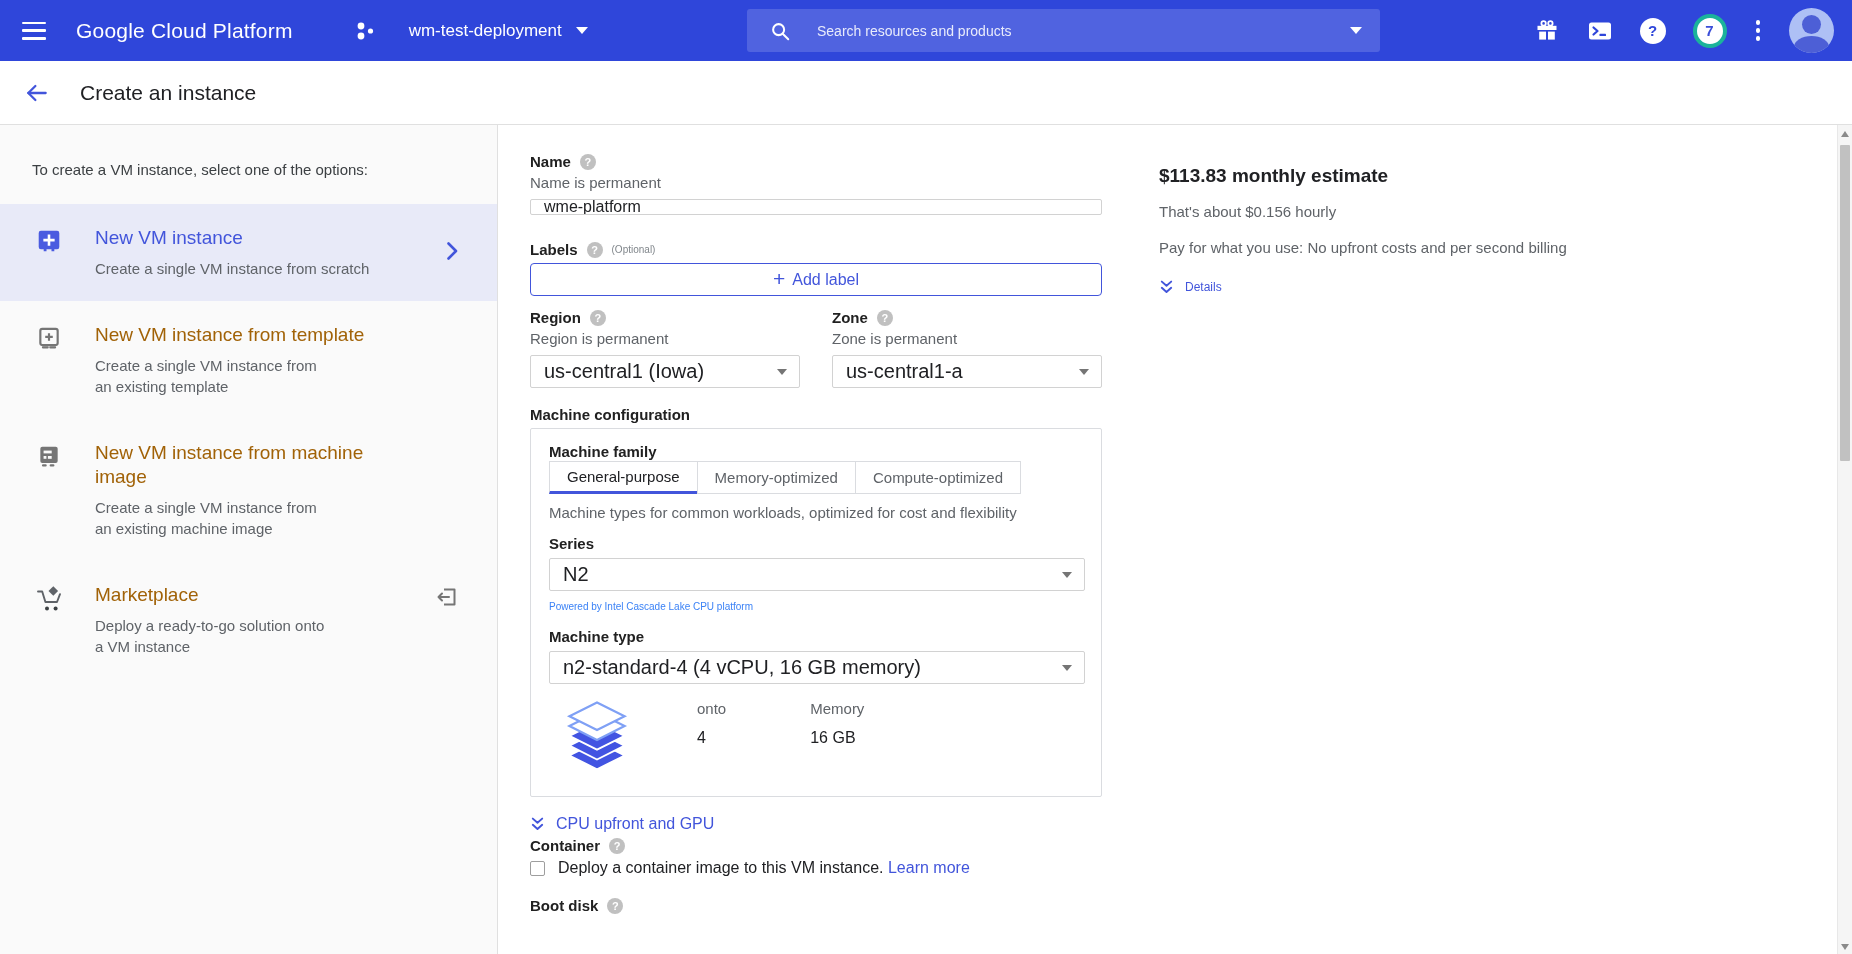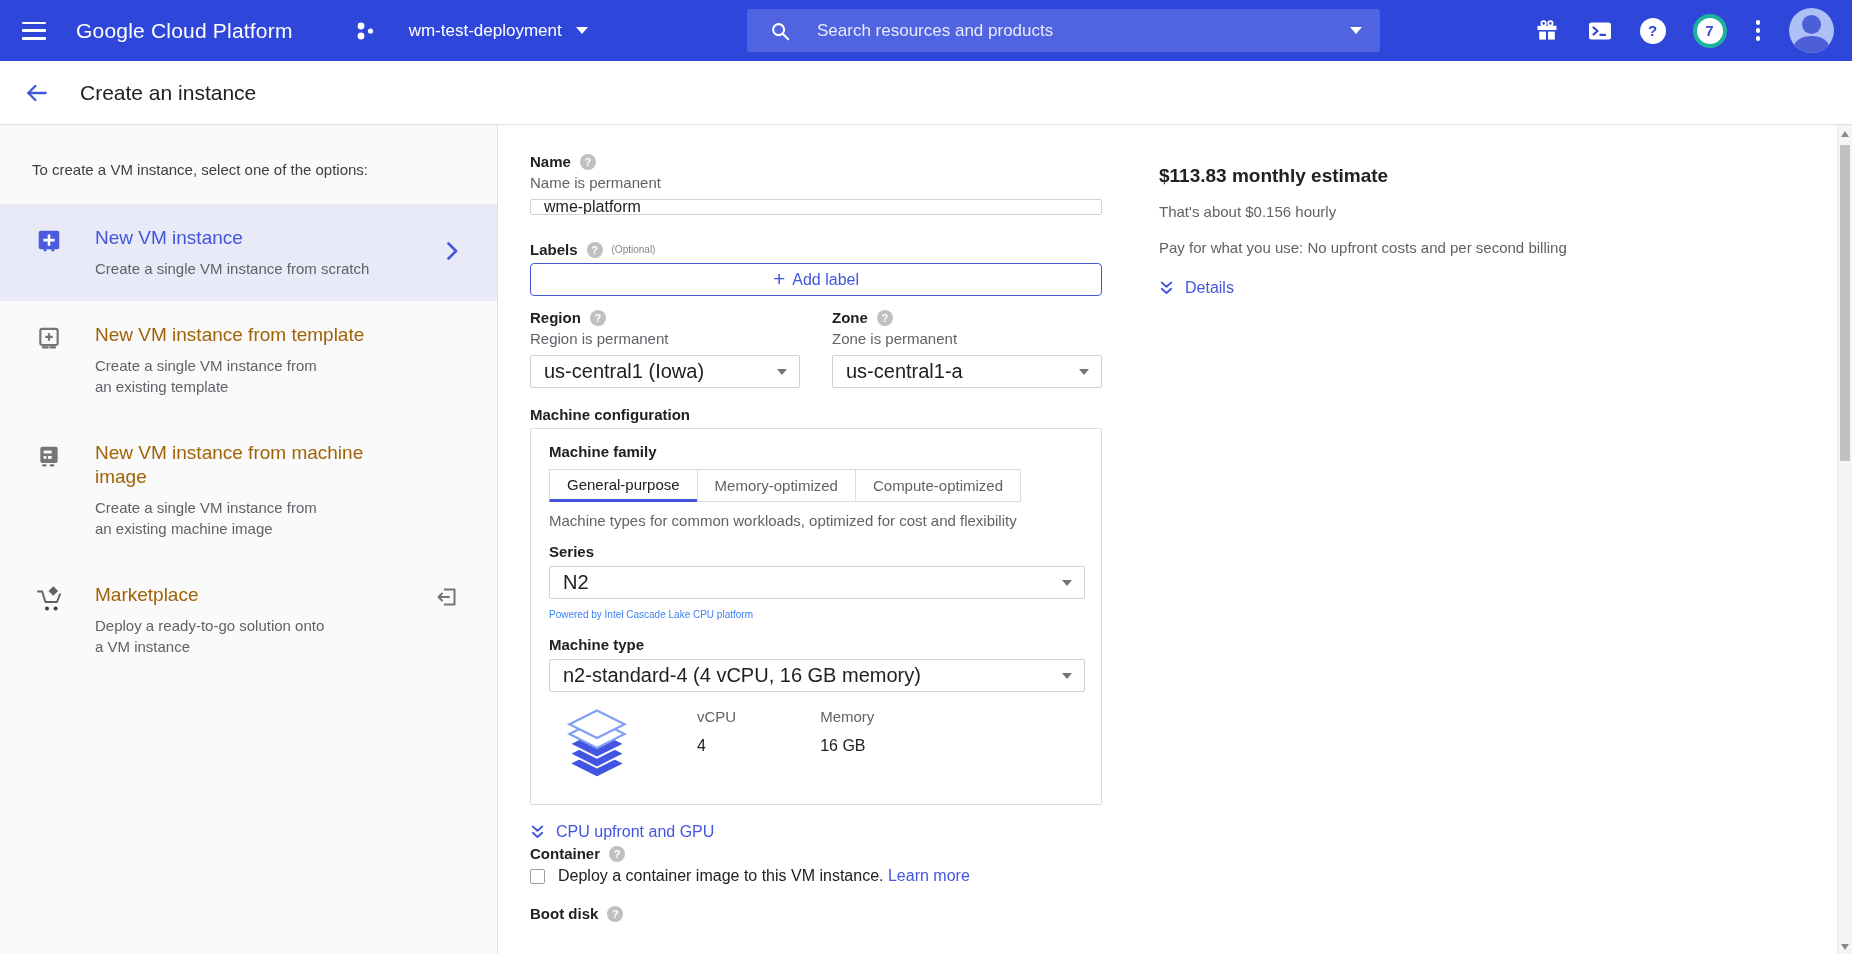--- a/index.html
+++ b/index.html
@@ -19,21 +19,21 @@
   .logo { color:#fff; font-size:21px; margin-left:30px; white-space:nowrap; letter-spacing:.2px; }
   .projsel { display:flex; align-items:center; margin-left:62px; cursor:pointer; }
   .projsel svg { display:block; }
   .projname { color:#fff; font-size:17px; margin-left:32px; }
   .caret-down { width:0; height:0; border-left:6px solid transparent; border-right:6px solid transparent; border-top:7px solid #fff; margin-left:14px; }
   .searchbox {
     position:absolute; left:747px; top:9px; width:633px; height:43px;
     background:rgba(255,255,255,.16); border-radius:3px;
     display:flex; align-items:center; padding:0 18px 0 22px; cursor:text;
   }
-  .searchbox .ph { color:rgba(255,255,255,.87); font-size:17px; margin-left:26px; flex:1; }
+  .searchbox .ph { color:rgba(255,255,255,.87); font-size:14px; margin-left:26px; flex:1; }
   .appbar-right { position:absolute; right:18px; top:0; height:61px; display:flex; align-items:center; gap:27px; }
   .abicon { width:26px; height:26px; display:flex; align-items:center; justify-content:center; cursor:pointer; }
   .help-circ { width:26px; height:26px; border-radius:50%; background:#fff; color:#2F46DA; font-weight:bold; font-size:15px; display:flex; align-items:center; justify-content:center; }
   .notif { width:34px; height:34px; border-radius:50%; background:#fff; border:4px solid #1BB39B; color:#3B4ED8; font-weight:bold; font-size:15px; display:flex; align-items:center; justify-content:center; cursor:pointer; }
   .dots3 { display:flex; flex-direction:column; gap:3.5px; cursor:pointer; padding:2px; }
   .dots3 i { width:4.5px; height:4.5px; border-radius:50%; background:#fff; }
   .avatar { width:45px; height:45px; border-radius:50%; background:#AEC0F5; overflow:hidden; position:relative; cursor:pointer; }
   .avatar .head { position:absolute; left:13px; top:7px; width:19px; height:19px; border-radius:50%; background:#4D5FD6; }
   .avatar .bodyp { position:absolute; left:5px; top:28px; width:35px; height:22px; border-radius:50% 50% 0 0; background:#4D5FD6; }
   
@@ -61,42 +61,42 @@
   .hint { font-size:15px; color:#5f6368; margin-top:2px; line-height:20px; }
   .textinput { margin-top:6px; width:572px; height:16px; border:1px solid #d2d2d2; border-radius:2px; padding:0 13px; font-size:16px; color:#202124; font-family:"Liberation Sans", sans-serif; background:#fff; outline:none; }
   .group { margin-top:25px; }
   .addlabel { margin-top:4px; width:572px; height:33px; border:1px solid #4255DB; border-radius:4px; background:#fff; color:#4255DB; font-size:16px; display:flex; align-items:center; justify-content:center; gap:7px; cursor:pointer; font-family:"Liberation Sans", sans-serif; }
   .addlabel .plus { font-size:21px; line-height:1; margin-top:-2px; }
   .rz-row { display:flex; gap:32px; margin-top:13px; }
   .rz-col { width:270px; }
   .select { margin-top:6px; height:33px; border:1px solid #d2d2d2; border-radius:2px; background:#fff; display:flex; align-items:center; justify-content:space-between; padding:0 12px 0 13px; font-size:20px; color:#202124; cursor:pointer; }
   .sel-caret { width:0; height:0; border-left:5.5px solid transparent; border-right:5.5px solid transparent; border-top:6.5px solid #757575; }
   .configbox { margin-top:4px; width:572px; border:1px solid #dadce0; border-radius:2px; padding:14px 18px 0 18px; }
-  .tabs { display:flex; margin-top:8px; }
+  .tabs { display:flex; margin-top:0; }
   .tab { height:33px; border:1px solid #dadce0; margin-left:-1px; display:flex; align-items:center; padding:0 17px; font-size:15px; color:#5f6368; background:#fff; cursor:pointer; }
   .tab:first-child { margin-left:0; }
   .tab.selected { color:#202124; border-bottom:3px solid #4255DB; padding-top:0; }
   .family-desc { margin-top:9px; font-size:15px; color:#5f6368; line-height:20px; }
   .boxlabel { margin-top:12px; font-size:15px; font-weight:bold; color:#212121; }
   .select.full { width:536px; }
   .powered { margin-top:10px; font-size:10px; color:#3b82f6; }
   .stats { display:flex; align-items:flex-start; padding:16px 0 14px 16px; }
   .stat { margin-left:68px; }
   .stat:nth-child(3) { margin-left:84px; }
   .stat-label { font-size:15px; color:#5f6368; }
   .stat-value { font-size:16px; color:#202124; margin-top:12px; }
   .linkrow { margin-top:18px; display:flex; align-items:center; gap:11px; color:#4255DB; font-size:16px; cursor:pointer; width:fit-content; }
   .cont-row { margin-top:4px; display:flex; align-items:center; gap:13px; font-size:16px; color:#202124; }
   .checkbox { width:15px; height:15px; border:1.5px solid #9e9e9e; border-radius:2px; background:#fff; cursor:pointer; flex:none; }
   .inlink { color:#4255DB; cursor:pointer; }
   
   .estimate { flex:1; padding:40px 30px 0 56px; background:#fff; }
   .est-title { font-size:19px; font-weight:bold; color:#202124; }
   .est-line { margin-top:14px; font-size:15px; color:#5f6368; line-height:22px; }
-  .est-details { margin-top:20px; display:flex; align-items:center; gap:11px; color:#4255DB; font-size:16px; cursor:pointer; width:fit-content; }
+  .est-details { margin-top:20px; display:flex; align-items:center; gap:11px; color:#4255DB; font-size:12px; cursor:pointer; width:fit-content; }
   
   .scrollbar { width:15px; min-width:15px; background:#f5f5f5; border-left:1px solid #e8e8e8; position:relative; }
   .sb-up { position:absolute; top:6px; left:3px; width:0; height:0; border-left:4.5px solid transparent; border-right:4.5px solid transparent; border-bottom:6px solid #8a8a8a; cursor:pointer; }
   .sb-down { position:absolute; bottom:4px; left:3px; width:0; height:0; border-left:4.5px solid transparent; border-right:4.5px solid transparent; border-top:6px solid #8a8a8a; cursor:pointer; }
   .sb-thumb { position:absolute; top:20px; left:2px; width:10px; height:316px; background:#c1c1c1; border-radius:1px; cursor:grab; }
 </style>
 </head>
 <body>
 
 <div class="appbar">
@@ -334,21 +334,21 @@
           <span>
             <svg width="64" height="78" viewBox="0 0 72 86">
               <path d="M36 46 L67 61.5 L36 77 L5 61.5 Z" fill="#4254E2" stroke="#fff" stroke-width="2"></path>
               <path d="M36 35 L67 50.5 L36 66 L5 50.5 Z" fill="#4254E2" stroke="#fff" stroke-width="2"></path>
               <path d="M36 24 L67 39.5 L36 55 L5 39.5 Z" fill="#4254E2" stroke="#fff" stroke-width="2"></path>
               <path d="M36 13 L67 28.5 L36 44 L5 28.5 Z" fill="#fff" stroke="#7FA0F5" stroke-width="2.5"></path>
               <path d="M36 2 L67 17.5 L36 33 L5 17.5 Z" fill="#fff" stroke="#7FA0F5" stroke-width="2.5"></path>
             </svg>
           </span>
           <div class="stat">
-            <div class="stat-label">vCPU</div>
+            <div class="stat-label">onto</div>
             <div class="stat-value">4</div>
           </div>
           <div class="stat">
             <div class="stat-label">Memory</div>
             <div class="stat-value">16 GB</div>
           </div>
         </div>
       </div>
     </div>
 

